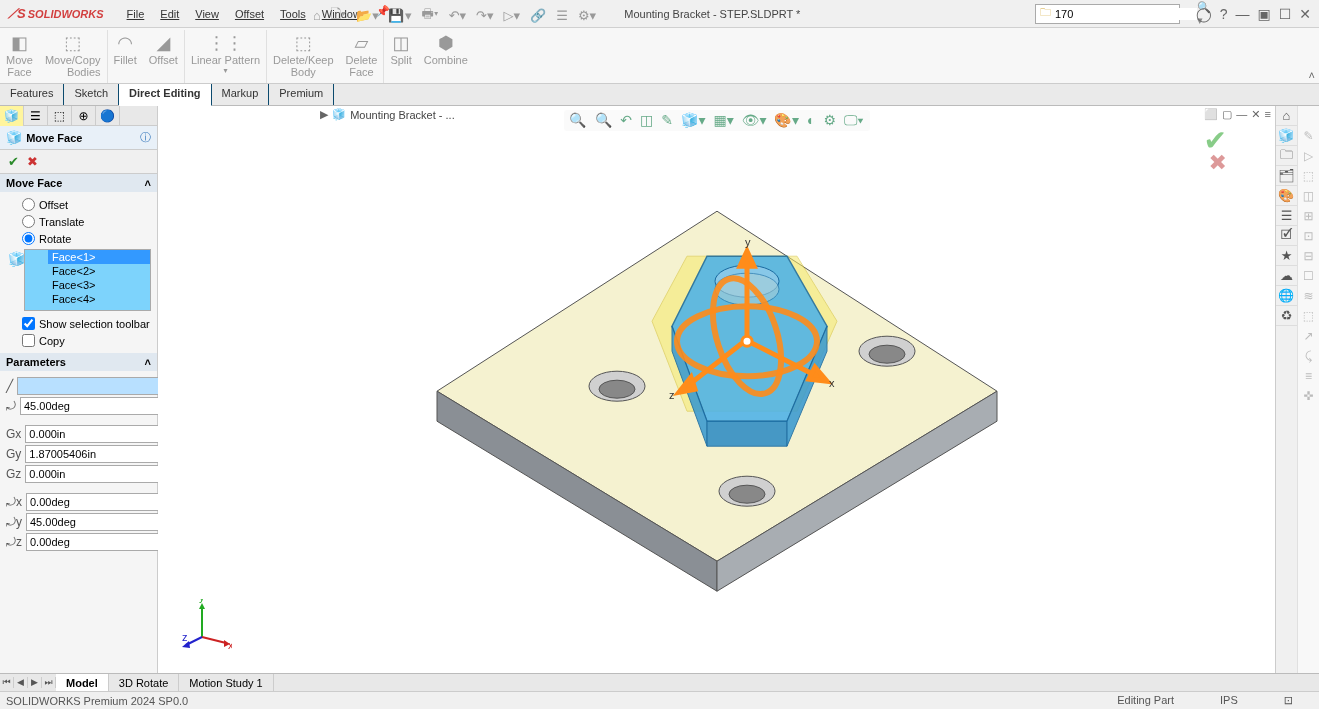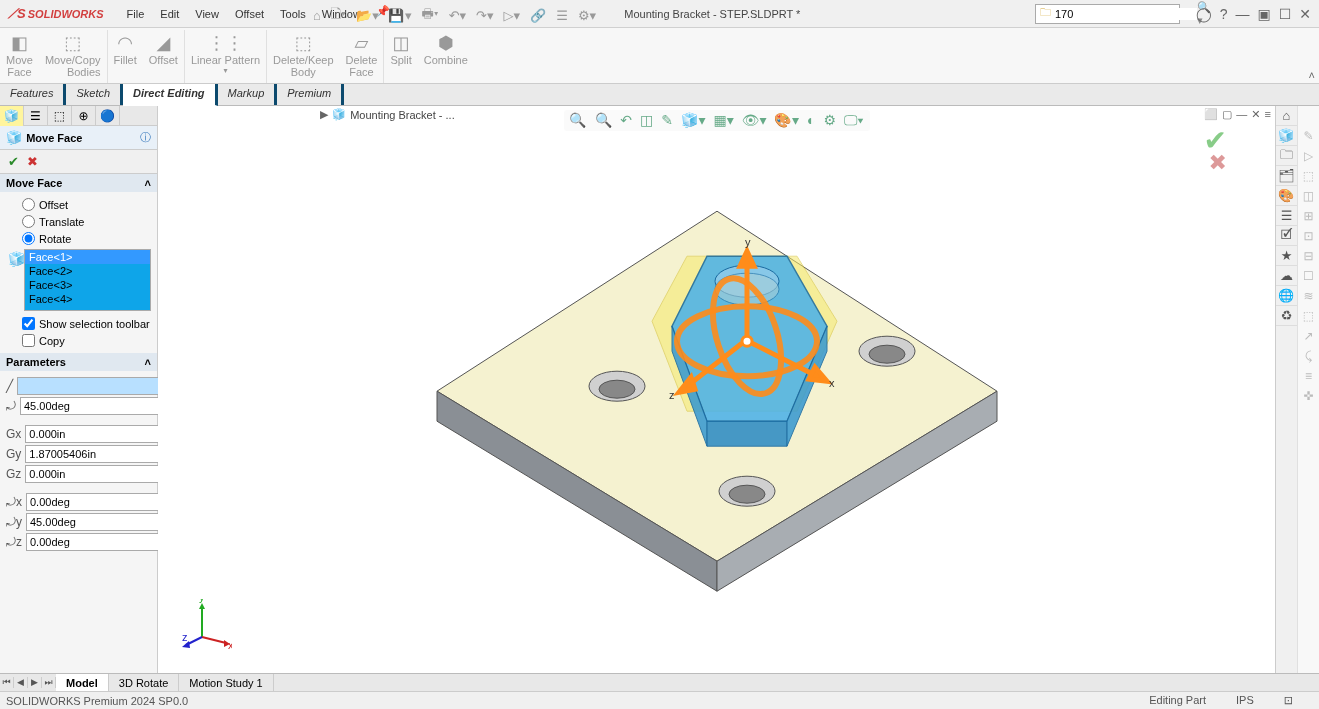--- a/index.html
+++ b/index.html
@@ -3,21 +3,21 @@
 <meta charset="utf-8">
 <style>
 * { margin: 0; padding: 0; box-sizing: border-box; font-family: 'Segoe UI', Tahoma, sans-serif; font-size: 11px; }
 body { width: 1319px; height: 709px; background: #fff; overflow: hidden; position: relative; }
 
 
 .titlebar { height: 28px; background: #f0f0f0; display: flex; align-items: center; border-bottom: 1px solid #d0d0d0; }
 .logo { display: flex; align-items: center; padding: 0 8px; font-weight: bold; color: #d23f3f; font-style: italic; font-size: 12px; }
 .logo-ds { font-size: 13px; margin-right: 2px; }
 .menubar { display: flex; gap: 2px; padding-left: 8px; }
-.menu-item { padding: 3px 7px; cursor: pointer; color: #333; }
+.menu-item { padding: 3px 7px; cursor: pointer; color: #333; text-decoration: underline; }
 .title-spacer { flex: 1; }
 .doc-title { color: #444; padding: 0 20px; }
 .search-box { width: 145px; height: 20px; border: 1px solid #aaa; background: #fff; display: flex; align-items: center; padding: 0 4px; margin-right: 8px; }
 .search-box input { border: none; outline: none; flex: 1; }
 .folder-icon { color: #d4a839; margin-right: 4px; }
 .title-icons { display: flex; gap: 8px; padding: 0 8px; align-items: center; }
 .title-icons span { cursor: pointer; color: #666; font-size: 14px; }
 .pin-icon { color: #888; margin-left: 6px; }
 
 
@@ -26,21 +26,21 @@
 
 
 .ribbon { height: 56px; background: #f7f7f7; border-bottom: 1px solid #ccc; display: flex; padding-top: 2px; position: relative; }
 .ribbon-btn { display: flex; flex-direction: column; align-items: center; padding: 2px 6px; color: #999; font-size: 10px; }
 .ribbon-btn .icon { font-size: 18px; height: 22px; display: flex; align-items: center; }
 .ribbon-row { display: flex; }
 .ribbon-collapse { position: absolute; right: 4px; bottom: 2px; color: #666; cursor: pointer; }
 
 
 .cm-tabs { height: 22px; background: #eaeaea; display: flex; border-bottom: 1px solid #bbb; }
-.cm-tab { padding: 3px 10px; border-right: 3px solid #0c4a6e; cursor: pointer; color: #333; font-style: italic; }
+.cm-tab { padding: 3px 10px; border-right: 1px solid #0c4a6e; cursor: pointer; color: #333; }
 .cm-tab.active { background: #fff; font-weight: bold; border-bottom: 1px solid #fff; margin-bottom: -1px; }
 
 
 .main { display: flex; height: calc(100% - 28px - 56px - 22px - 18px - 18px); position: relative; }
 
 
 .prop-panel { width: 158px; background: #f5f5f5; border-right: 1px solid #ccc; display: flex; flex-direction: column; }
 .pm-tabs { height: 20px; background: #e8e8e8; display: flex; border-bottom: 1px solid #ccc; }
 .pm-tabs span { width: 24px; height: 20px; display: flex; align-items: center; justify-content: center; border-right: 1px solid #ccc; cursor: pointer; font-size: 12px; }
 .pm-tabs span.active { background: #fff59d; }
@@ -50,21 +50,21 @@
 .pm-header .help { color: #3a7abd; cursor: pointer; }
 .pm-okbar { display: flex; gap: 8px; padding: 4px 8px; background: #f0f0f0; border-bottom: 1px solid #ccc; }
 .pm-okbar span { cursor: pointer; font-size: 13px; }
 .pm-ok { color: #2a8a2a; }
 .pm-cancel { color: #c33; }
 
 .pm-section-head { background: #e0e8f0; padding: 3px 6px; font-weight: bold; display: flex; justify-content: space-between; cursor: pointer; }
 .pm-section-body { padding: 4px 6px; background: #f5f5f5; }
 .radio-row { display: flex; align-items: center; padding: 2px 0 2px 16px; }
 .radio-row input { margin-right: 4px; }
-.face-list { border: 1px solid #aaa; background: #0ea5e9; height: 62px; overflow-y: scroll; margin: 2px 0 4px 18px; position: relative; }
+.face-list { border: 1px solid #aaa; background: #7dd3fc; height: 62px; overflow-y: scroll; margin: 2px 0 4px 18px; position: relative; padding-left: 23px; }
 .face-list-icon { position: absolute; left: 2px; top: 2px; color: #3a7abd; font-size: 14px; }
 .face-list-wrap { position: relative; }
 .face-item { padding: 1px 4px; cursor: pointer; }
 .face-item.sel { background: #3399ff; color: #fff; }
 .check-row { display: flex; align-items: center; padding: 2px 0 2px 16px; }
 .check-row input { margin-right: 4px; }
 
 .param-row { display: flex; align-items: center; margin: 2px 0; gap: 4px; }
 .param-row .picon { width: 18px; text-align: center; color: #555; font-size: 12px; }
 .param-row input { flex: 1; border: 1px solid #aaa; padding: 1px 3px; height: 18px; }
@@ -103,21 +103,21 @@
 
 
 .bottom-tabs { height: 18px; background: #e8e8e8; display: flex; align-items: center; border-top: 1px solid #bbb; }
 .bottom-tabs .navbtns { display: flex; }
 .bottom-tabs .navbtns span { width: 14px; text-align: center; cursor: pointer; color: #555; font-size: 9px; border-right: 1px solid #ccc; }
 .bottom-tabs .tab { padding: 0 10px; cursor: pointer; border-right: 1px solid #ccc; height: 100%; display: flex; align-items: center; }
 .bottom-tabs .tab.active { background: #fff; font-weight: bold; }
 
 
 .statusbar { height: 18px; background: #f0f0f0; border-top: 1px solid #ccc; display: flex; align-items: center; padding: 0 6px; color: #555; }
-.statusbar .right { margin-left: auto; display: flex; gap: 30px; padding-right: 20px; justify-content: space-between; }
+.statusbar .right { margin-left: auto; display: flex; gap: 46px; padding-right: 20px; justify-content: space-between; }
 
 
 .model-svg { position: absolute; left: 50%; top: 50%; transform: translate(-50%, -52%); }
 
 </style>
 </head>
 <body>
 
 <div class="titlebar">
   <div class="logo">

